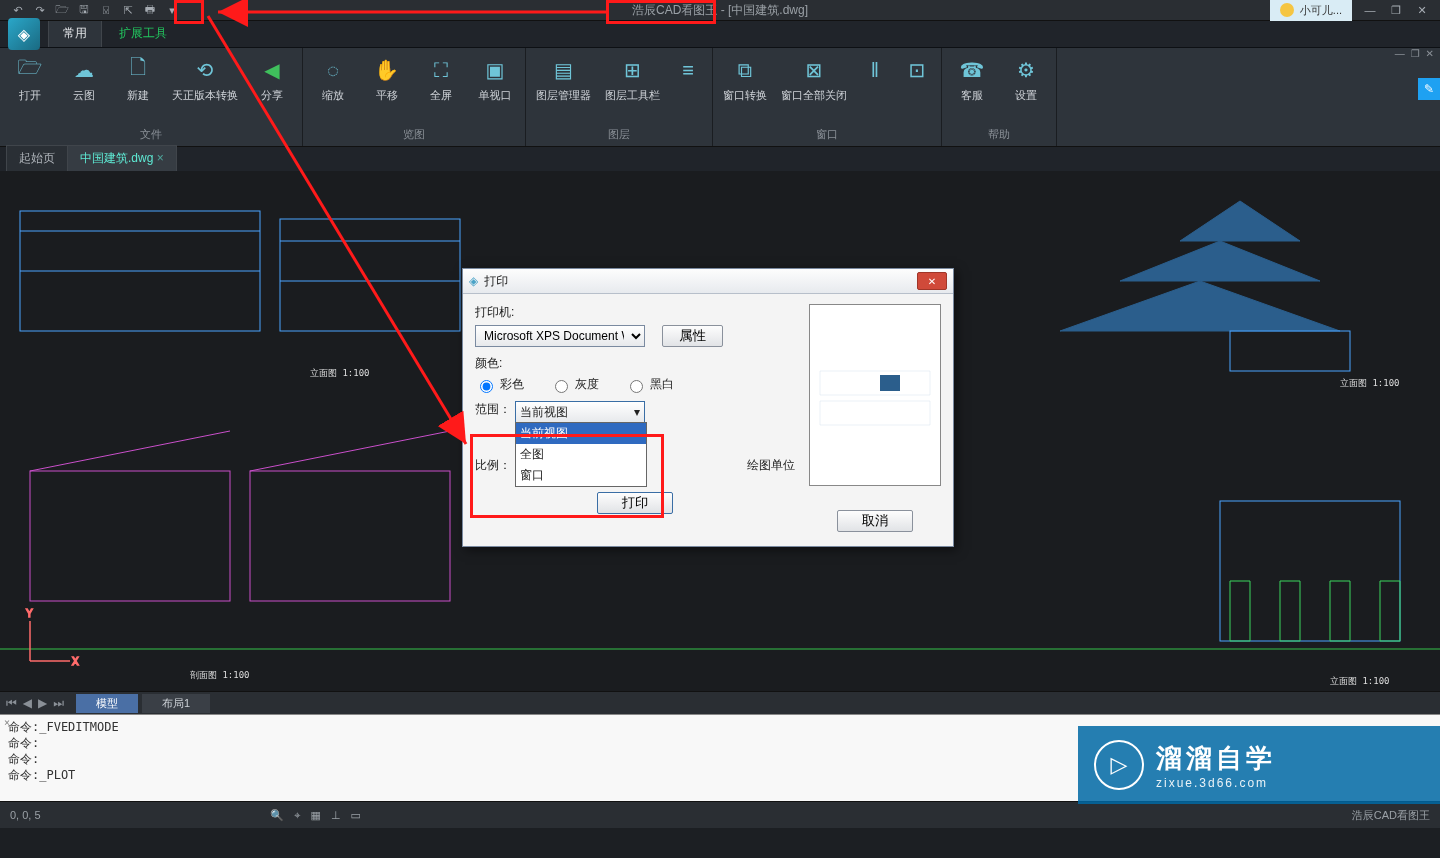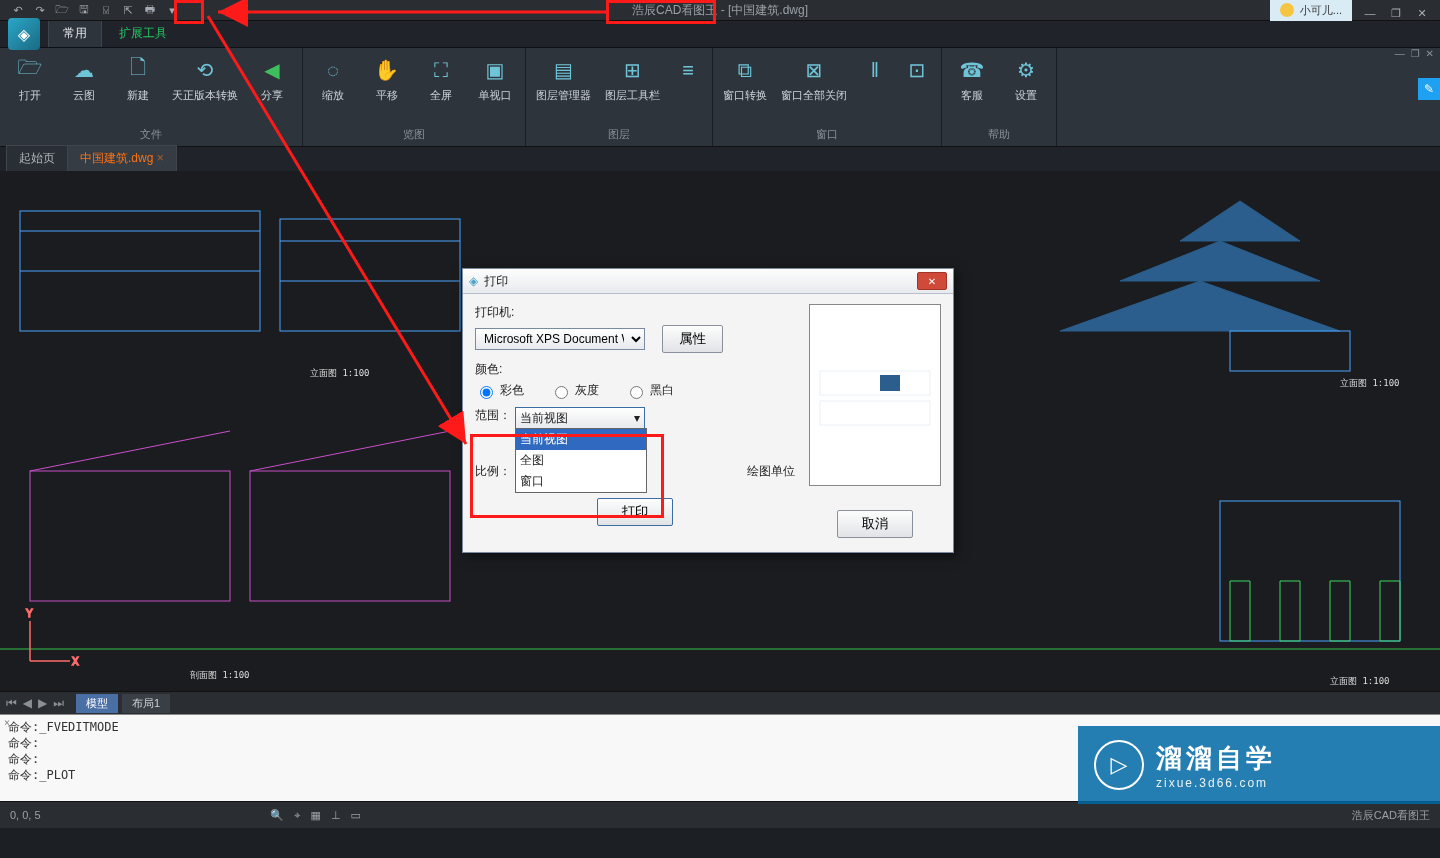--- a/index.html
+++ b/index.html
@@ -1,58 +1,58 @@
 <!DOCTYPE html>
 <html><head>
 <meta charset="utf-8">
 <style>
 html,body{margin:0;padding:0;width:1440px;height:858px;background:#1c1f23;font-family:"Microsoft YaHei",Arial,sans-serif;font-size:12px;color:#c8cdd2;overflow:hidden;position:relative}
 .titlebar{height:20px;background:#2a2e33;display:flex;align-items:center;position:relative;border-bottom:1px solid #111}
 .quick-access{display:flex;align-items:center;gap:6px;padding-left:10px}
 .qa-icon{width:16px;height:16px;display:flex;align-items:center;justify-content:center;color:#a6acb3;font-size:11px;cursor:pointer}
 .title-center{position:absolute;left:50%;transform:translateX(-50%);font-size:12px;color:#9aa0a6}
-.win-controls{margin-left:auto;display:flex;gap:10px;align-items:flex-end;padding-right:10px}
+.win-controls{margin-left:auto;display:flex;gap:10px;align-items:center;padding-right:10px}
 .menu-tabs{height:26px;background:#20242a;display:flex;align-items:flex-end;padding-left:48px;gap:2px;border-bottom:1px solid #0d1014}
 .mtab{padding:5px 14px;font-size:12px;color:#22c55e;border:1px solid transparent;border-bottom:none;cursor:pointer}
 .mtab.active{background:#2e343b;border-color:#40454b;color:#e0e3e6}
 .ribbon{height:98px;background:#2e343b;display:flex;border-bottom:1px solid #111}
 .ribbon-group{display:flex;flex-direction:column;border-right:1px solid #1a1d21;padding:4px 6px 0 6px}
 .rg-items{display:flex;gap:6px;flex:1;align-items:flex-start}
 .rg-label{text-align:center;font-size:11px;color:#8a9097;padding:2px 0 4px 0}
 .rg-item{display:flex;flex-direction:column;align-items:center;gap:4px;padding:4px 4px;min-width:40px;cursor:pointer}
 .rg-item .ico{width:28px;height:28px;display:flex;align-items:center;justify-content:center;color:#6fc5d8;font-size:20px}
 .rg-item .lbl{font-size:11px;color:#cfd3d8;white-space:nowrap}
 .doc-tabs{height:24px;background:#20242a;display:flex;align-items:flex-end;padding-left:6px;gap:0}
 .dtab{padding:4px 12px;font-size:12px;color:#aeb3b9;background:#2a2f35;border:1px solid #40454b;border-bottom:none;margin-right:-1px;cursor:pointer}
-.dtab.active{background:#363c43;color:#f97316}
+.dtab.active{background:#363c43;color:#5eead4}
 .canvas{position:relative;height:520px;background:#1a1c1f;overflow:hidden}
 .cad-draw{position:absolute;color:#5ebdff;font-family:monospace;font-size:9px}
 .model-tabs{height:22px;background:#2a2e33;display:flex;align-items:center;gap:4px;padding-left:6px;border-top:1px solid #111}
-.mtab2{padding:2px 10px;font-size:11px;background:#3a3f46;color:#cfd3d8;cursor:pointer}
+.mtab2{padding:2px 20px;font-size:11px;background:#3a3f46;color:#cfd3d8;cursor:pointer}
 .mtab2.active{background:#4a6fa5;color:#fff}
 .nav-arrows{display:flex;gap:6px;color:#8a9097;padding-right:8px}
 .cmdline{height:78px;background:#f8f8f8;border-top:1px solid #888;color:#333;font-family:Consolas,monospace;font-size:12px;padding:4px 8px;overflow:auto}
 .cmd-row{line-height:16px}
 .statusbar{height:26px;background:#2a2e33;display:flex;align-items:center;padding:0 10px;color:#9aa0a6;font-size:11px;border-top:1px solid #111}
 .status-icons{display:flex;gap:10px;margin-left:230px}
 .status-right{margin-left:auto}
 
 .red-box{position:absolute;border:3px solid #ff1a1a;box-sizing:border-box;pointer-events:none;z-index:50}
 .red-arrow{position:absolute;z-index:49;pointer-events:none}
 
 .dialog{position:absolute;left:462px;top:268px;width:490px;background:#f4f4f4;border:1px solid #7a8aa0;box-shadow:3px 3px 10px rgba(0,0,0,0.5);font-size:12px;color:#222;z-index:40}
 .dlg-title{height:24px;background:linear-gradient(#fdfdfd,#e7eaee);display:flex;align-items:center;padding:0 6px;border-bottom:1px solid #b7bfca}
 .dlg-title .ico{color:#4aa3c7;margin-right:6px}
 .dlg-close{margin-left:auto;width:28px;height:16px;background:#d04a3a;color:#fff;display:flex;align-items:center;justify-content:center;border:1px solid #a03629;font-size:10px;cursor:pointer;border-radius:2px}
 .dlg-body{padding:10px 12px 14px 12px;display:flex;gap:14px}
 .dlg-left{flex:1}
 .dlg-row{margin-bottom:8px}
 .dlg-lbl{display:block;margin-bottom:4px}
 .dlg-select{width:170px;height:22px;border:1px solid #7a8aa0;background:linear-gradient(#fff,#e7e9ec);padding:0 4px;font-size:12px}
-.dlg-btn{height:28px;padding:0 16px;border:1px solid #8a919c;background:linear-gradient(#fdfdfd,#e1e3e6);cursor:pointer;border-radius:2px}
+.dlg-btn{height:22px;padding:0 16px;border:1px solid #8a919c;background:linear-gradient(#fdfdfd,#e1e3e6);cursor:pointer;border-radius:2px}
 .radio-row{display:flex;gap:26px;align-items:center}
 .radio-row label{display:flex;align-items:center;gap:4px}
 .preview{width:130px;height:180px;border:1px solid #888;background:#fff;position:relative}
 .combo{position:relative;display:inline-block;width:130px}
 .combo-val{height:20px;border:1px solid #3a6ea5;background:linear-gradient(#fff,#e7e9ec);display:flex;align-items:center;padding:0 4px;font-size:12px;justify-content:space-between}
 .combo-list{position:absolute;top:21px;left:0;width:100%;border:1px solid #666;background:#fff;z-index:60}
 .combo-opt{padding:2px 4px;font-size:12px}
 .combo-opt.sel{background:#2f6ac0;color:#fff}
 .logo-cube{position:absolute;left:8px;top:18px;width:32px;height:32px;background:linear-gradient(135deg,#2aa7c9,#1a6a82);border-radius:4px;display:flex;align-items:center;justify-content:center;color:#fff;font-size:16px;z-index:10}
 .user-badge{display:flex;align-items:center;gap:6px;background:#d9ecf5;color:#333;padding:2px 10px;height:18px;font-size:11px}

